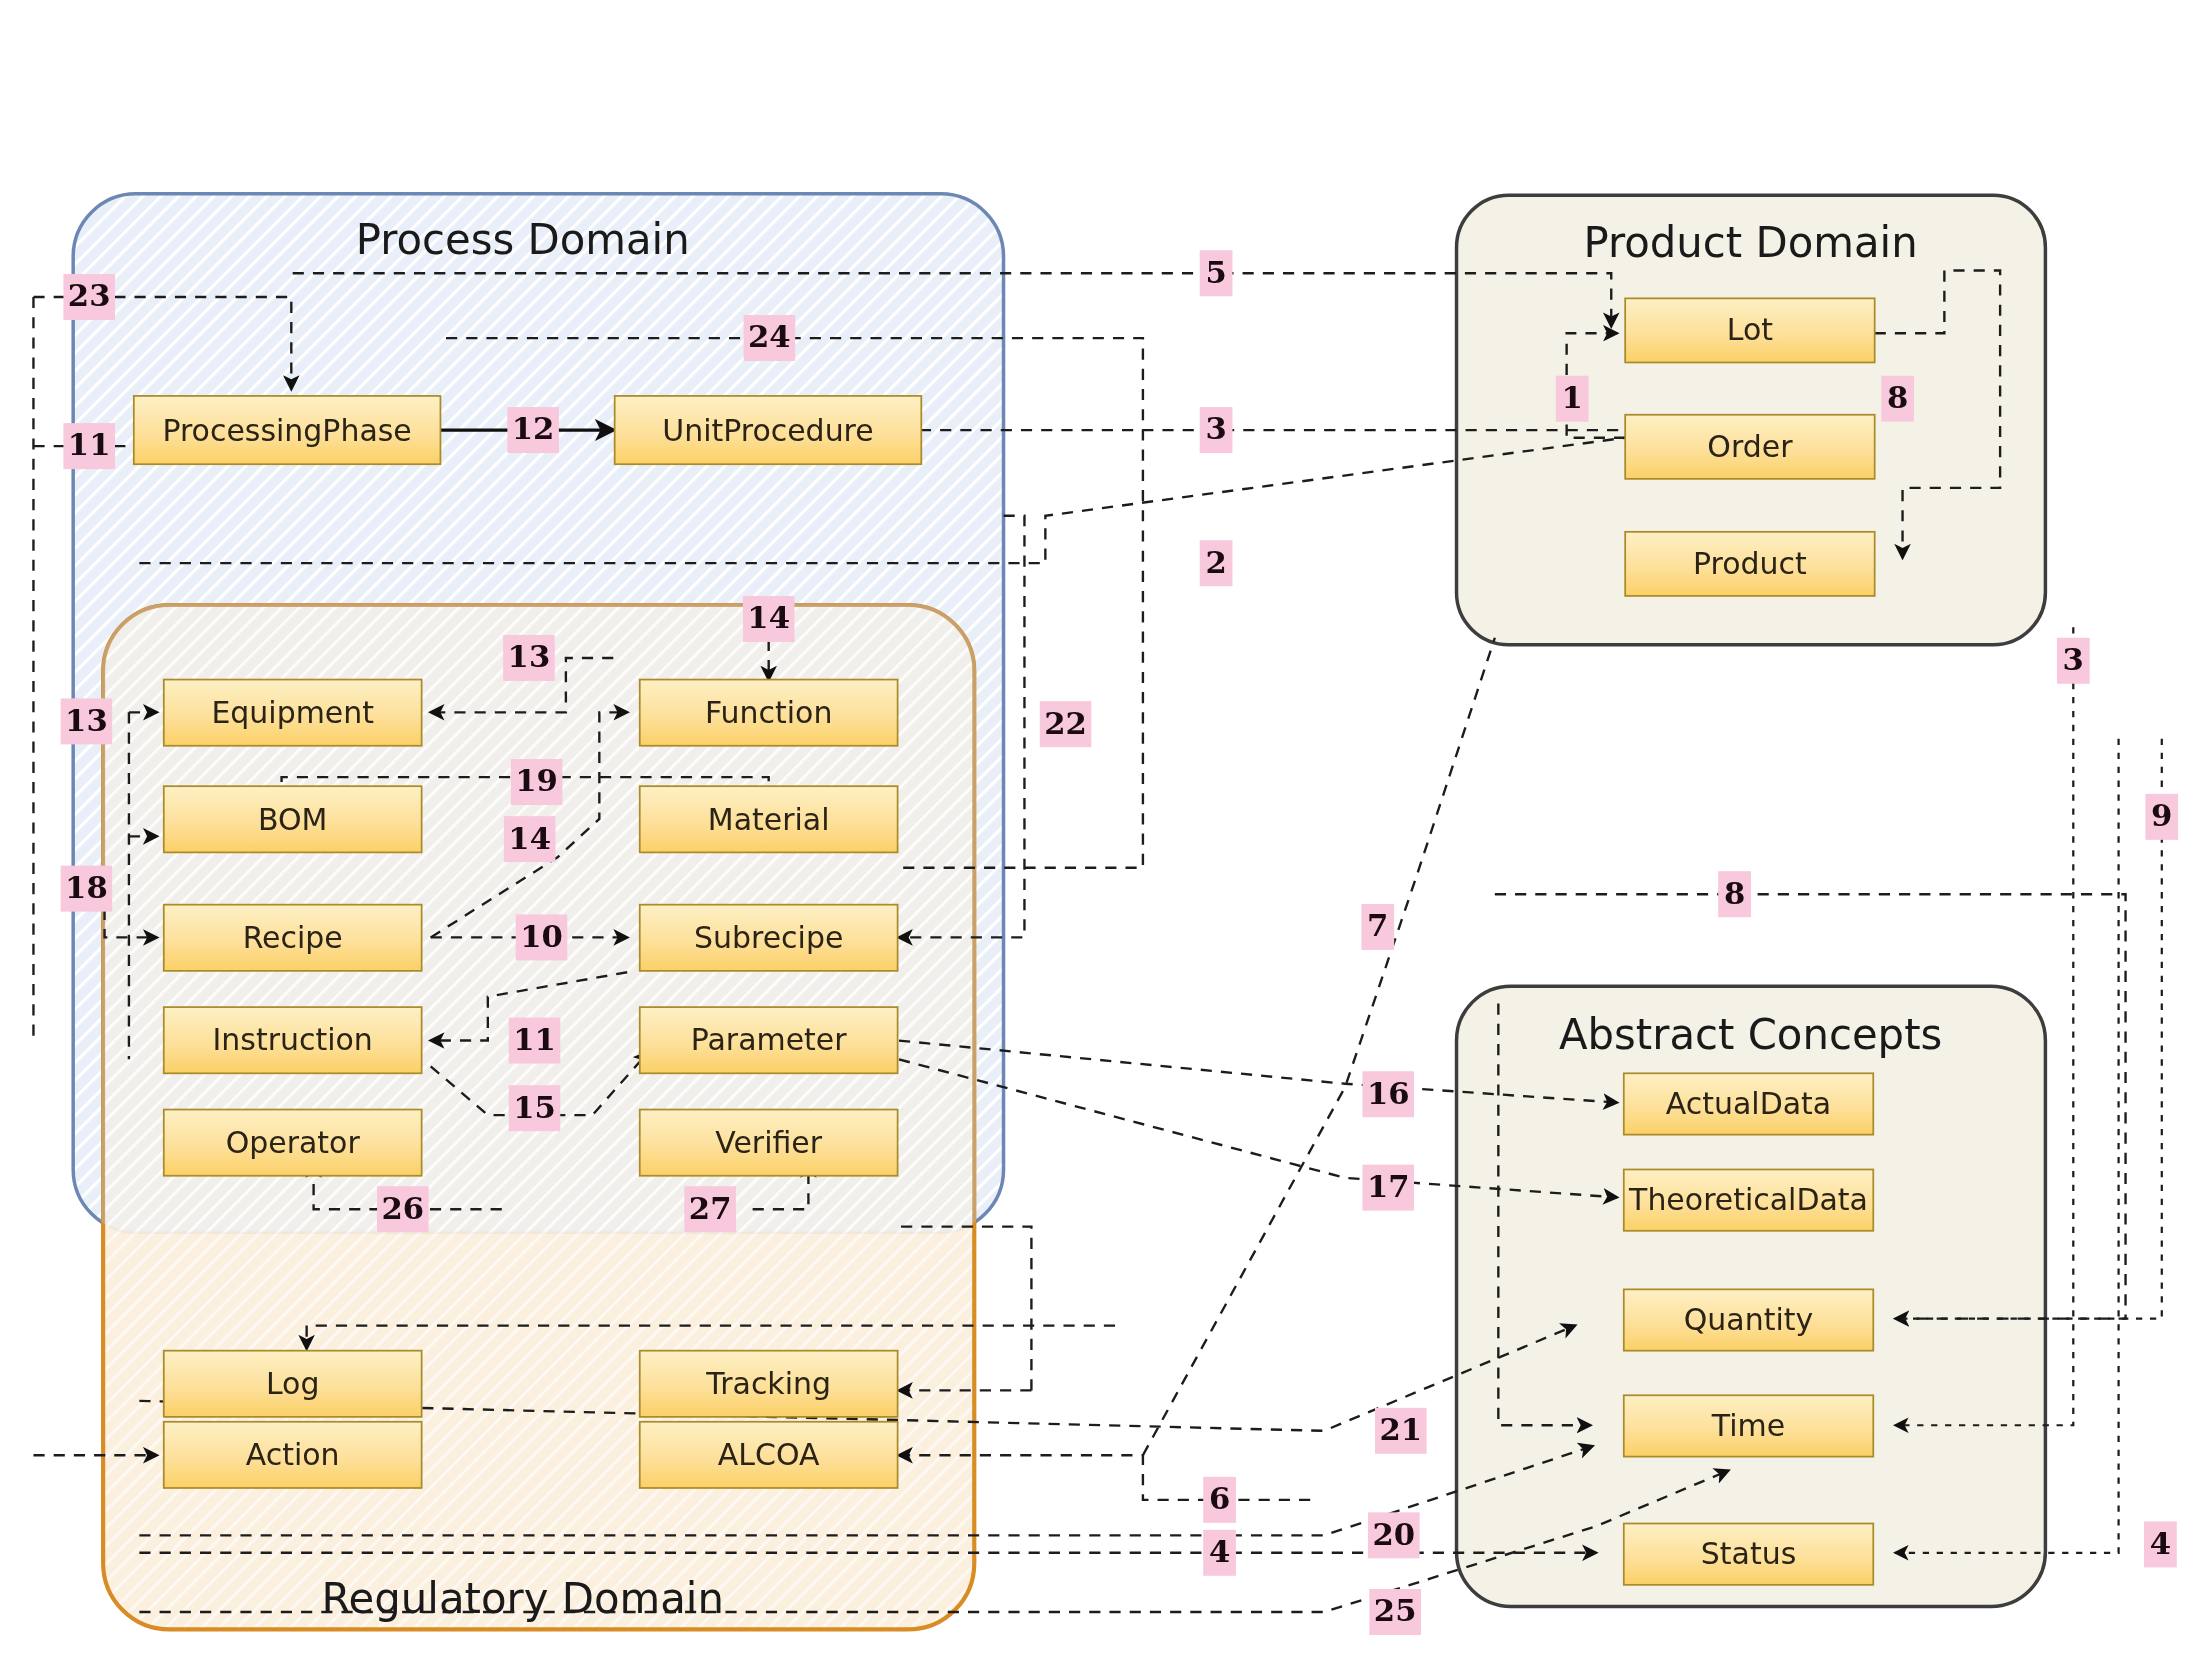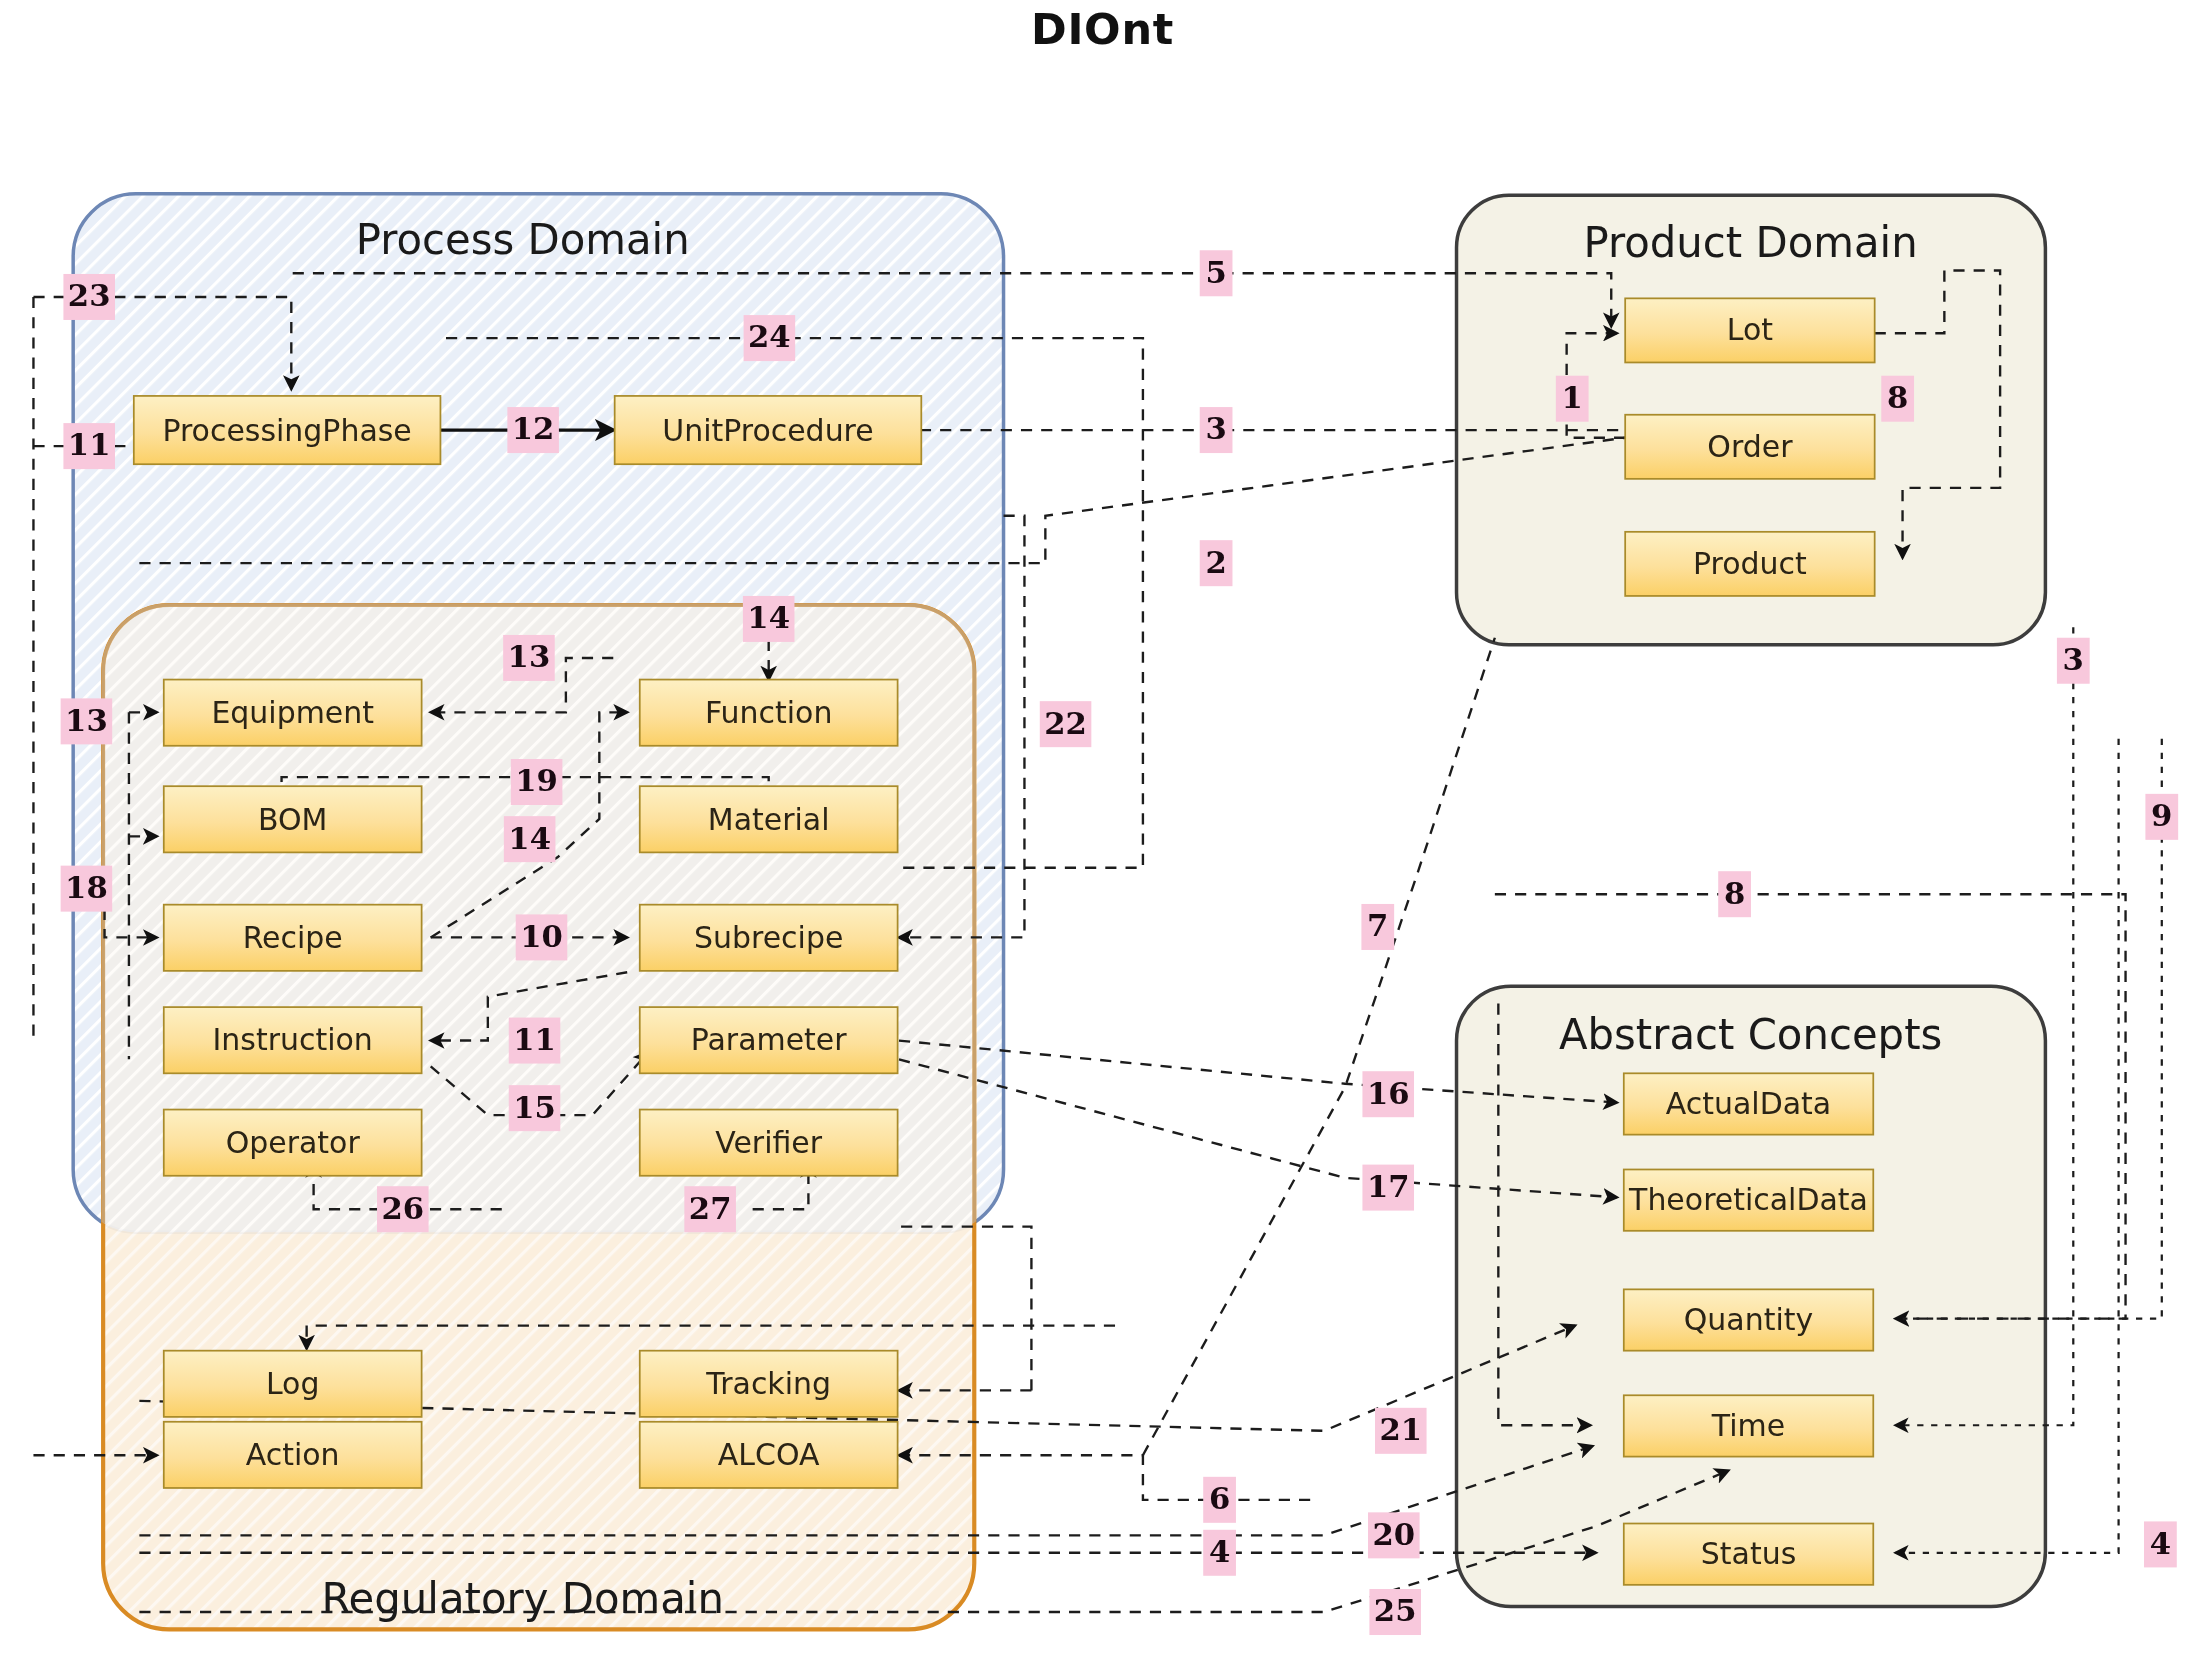--- a/index.html
+++ b/index.html
@@ -17,21 +17,20 @@
   .edge-solid{fill:none;stroke:#101010;stroke-width:4.5;}
   .edge-fine{fill:none;stroke:#1c1c1c;stroke-width:3.2;stroke-dasharray:9 11;}
   .num-bg{fill:#f8c8dc;}
   .num-txt{font-family:"DejaVu Serif",serif;font-weight:bold;font-size:44px;fill:#1a0a12;text-anchor:middle;dominant-baseline:middle;}
 </style>
 </head>
 <body>
 
 <div id="stage">
 
-  <div id="diagram-title">DIOnt</div>
 
   <svg id="canvas" viewBox="0 0 3164 2409">
     <defs>
       <linearGradient id="nodeGrad" x1="0" y1="0" x2="0" y2="1">
         <stop offset="0%" stop-color="#fdf0c4"></stop>
         <stop offset="55%" stop-color="#fde09b"></stop>
         <stop offset="100%" stop-color="#fbd066"></stop>
       </linearGradient>
       <pattern id="hatchBlue" width="18" height="18" patternTransform="rotate(45)" patternUnits="userSpaceOnUse">
         <rect width="18" height="18" fill="#e9eff8"></rect>

